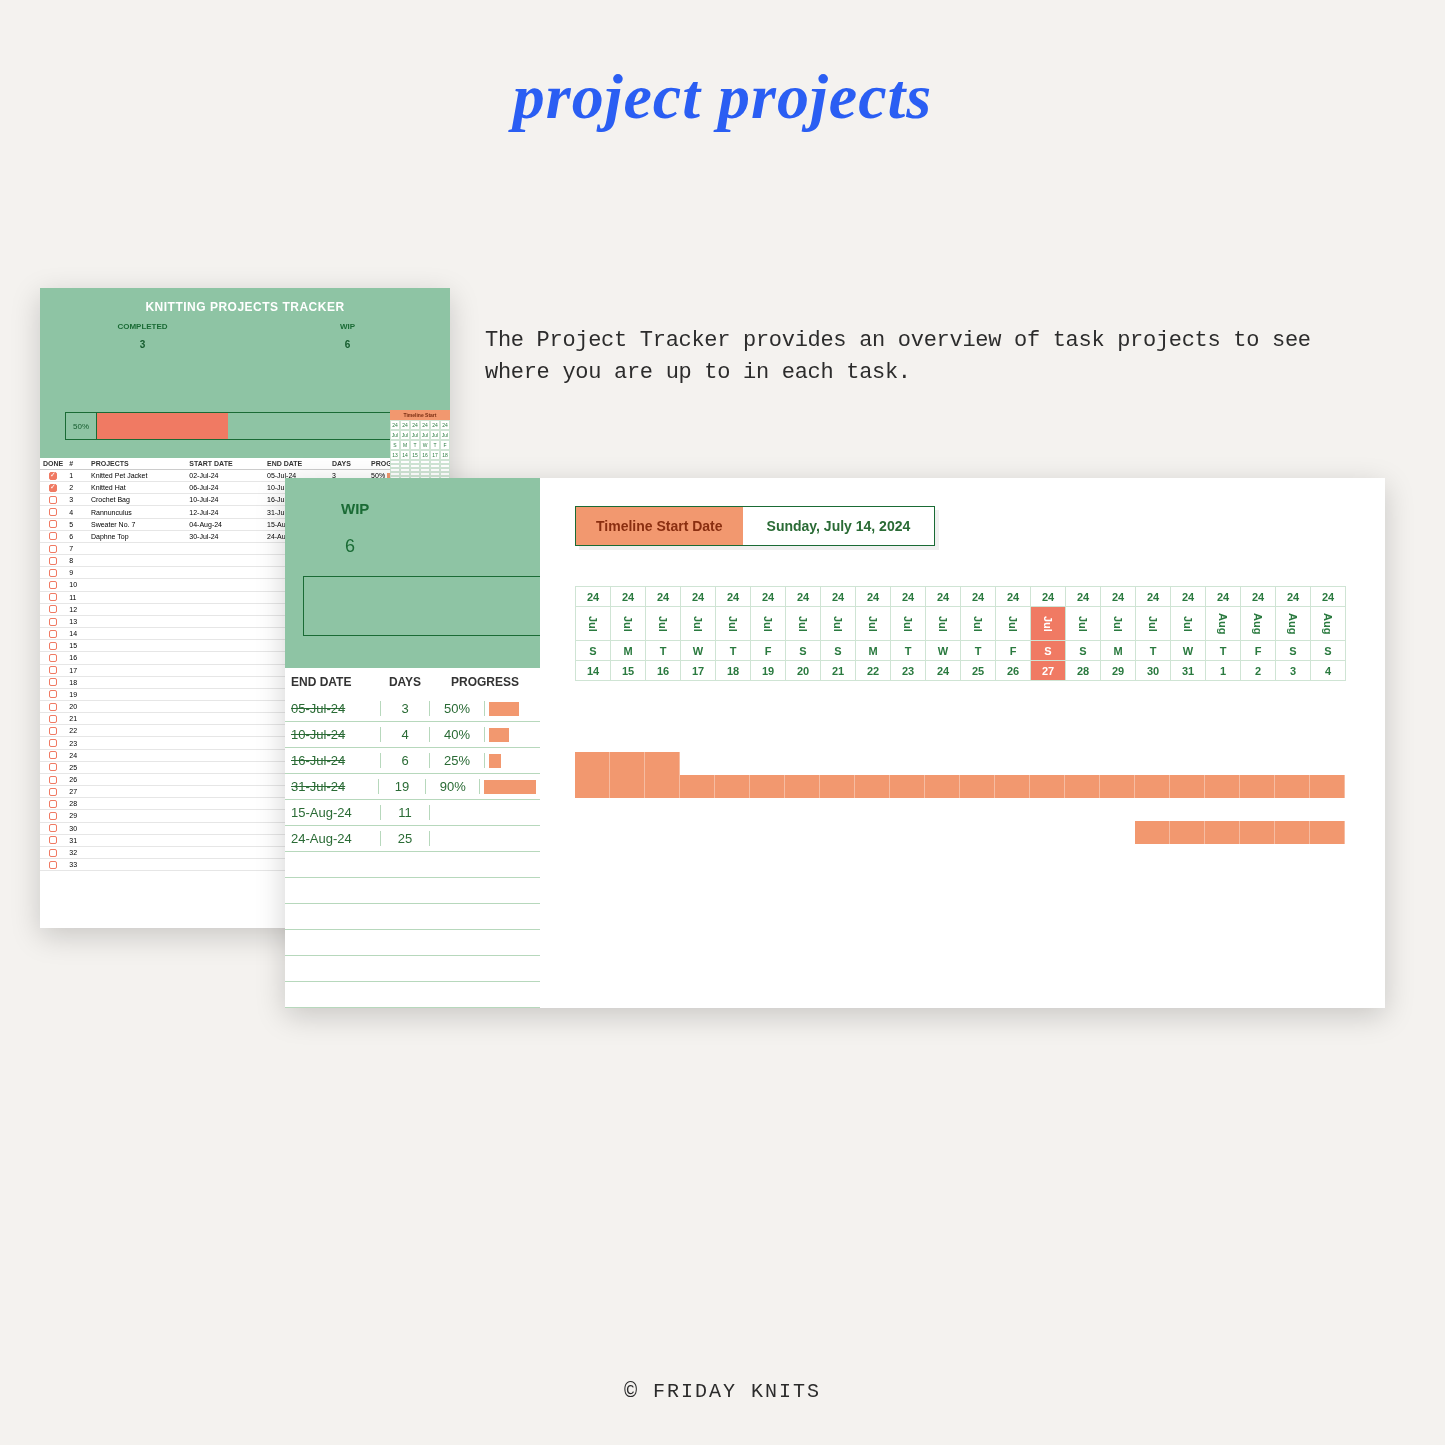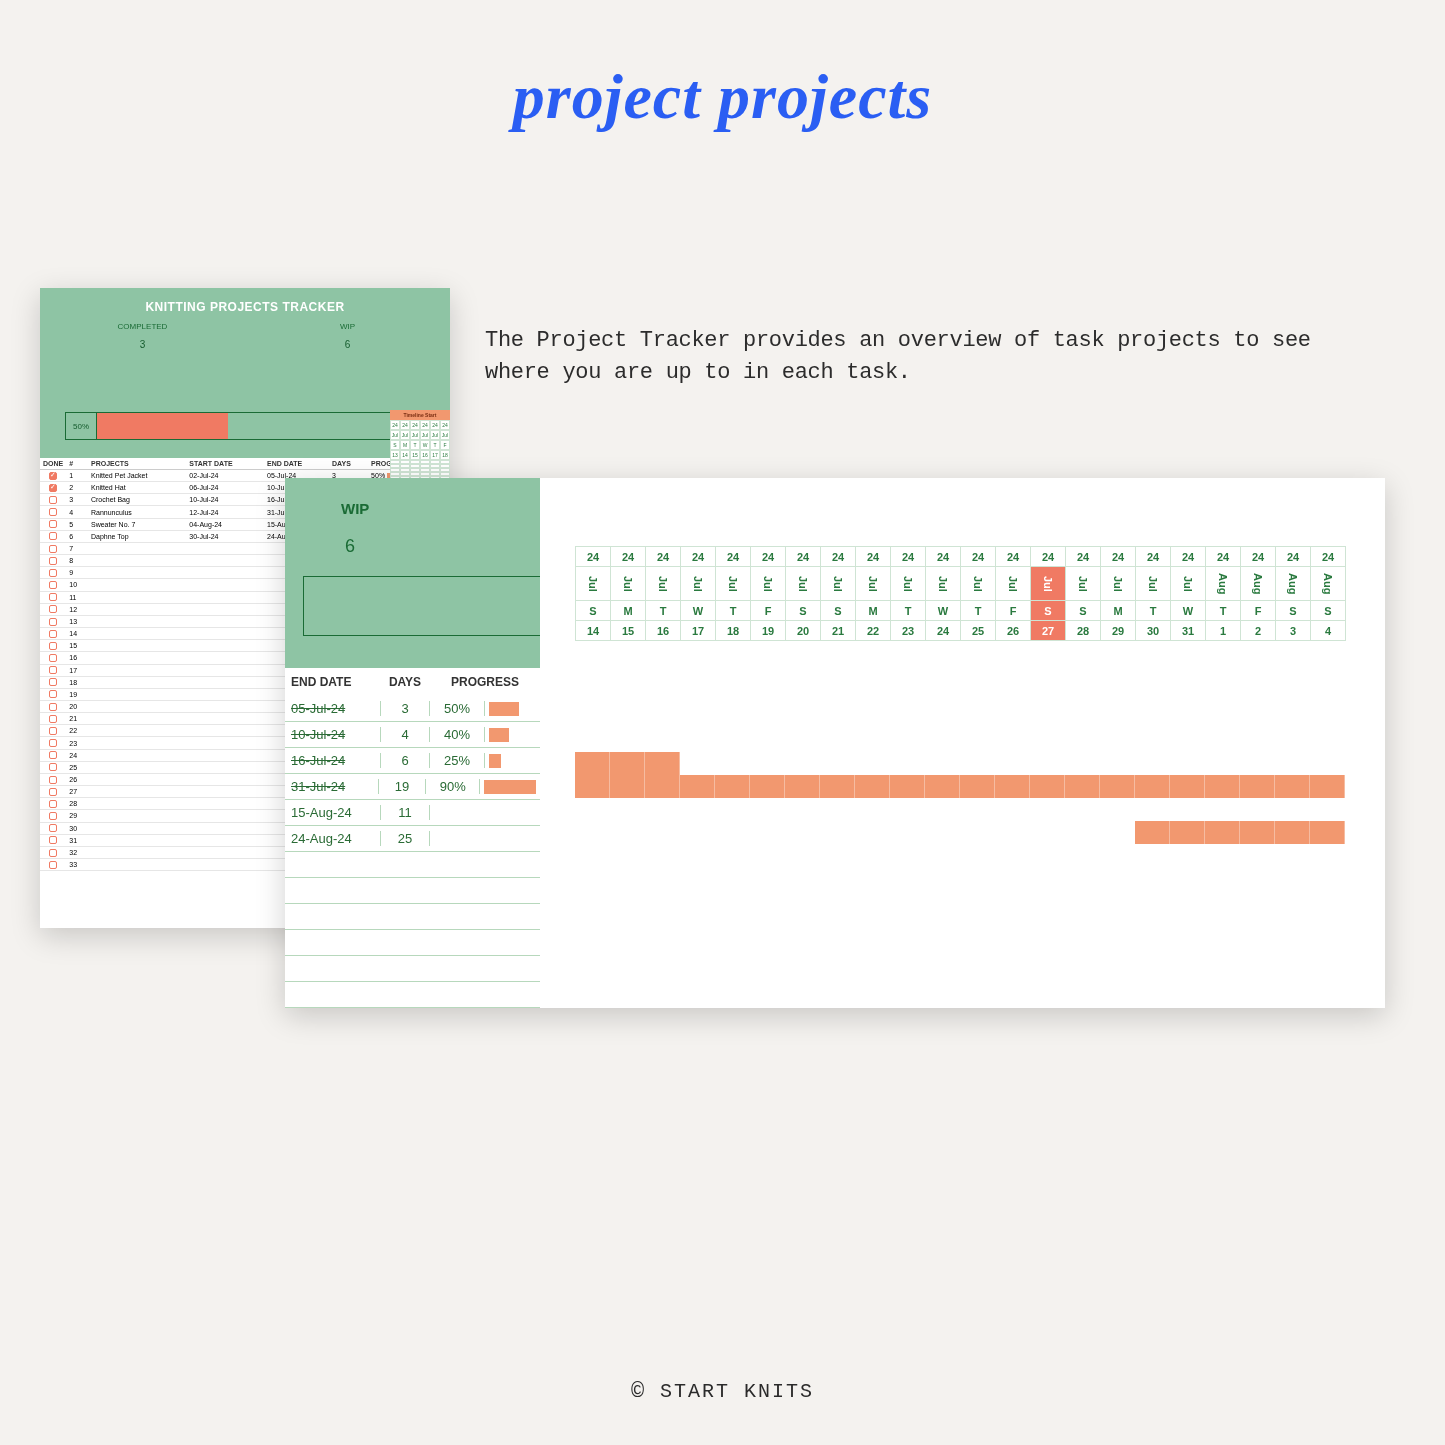--- a/index.html
+++ b/index.html
@@ -70,21 +70,21 @@
     text-align: center;
     color: #fff;
     font-weight: 800;
     font-size: 12px;
     padding: 12px 0 8px;
     letter-spacing: 0.5px;
   }
   .back .stats {
     display: flex;
     justify-content: space-around;
-    font-weight: 400;
+    font-weight: 700;
     font-size: 8px;
   }
   .back .stats .col { text-align: center; flex: 1; }
   .back .stats .val { margin-top: 8px; font-size: 10px; color: #155c2e; }
   .back .prog-wrap {
     position: absolute;
     left: 25px; right: 25px; bottom: 18px;
     height: 28px;
     border: 1px solid #1a6b35;
     display: flex;
@@ -676,20 +676,24 @@
       </div>
       <div class="row">
         <div class="c1"></div>
         <div class="c2"></div>
         <div class="c3"></div>
         <div class="c4"></div>
       </div>
     </div>
 
   <div class="right">
+    <div class="date-box">
+      <div class="lbl">Timeline Start Date</div>
+      <div class="val">Sunday, July 14, 2024</div>
+    </div>
     <div class="cal">
       <table>
           <tbody id="cal-body">
             <tr>
               <td>24</td>
               <td>24</td>
               <td>24</td>
               <td>24</td>
               <td>24</td>
               <td>24</td>
@@ -841,14 +845,14 @@
         <div class="cell f"></div>
         <div class="cell f"></div>
         <div class="cell f"></div>
         <div class="cell f"></div>
       </div>
     </div>
 </div>
 
 <div class="footer">
   <span class="copy">©</span>
-  <span>START KNITS</span>
+  <span>FRIDAY KNITS</span>
 </div>
 
 </body></html>

